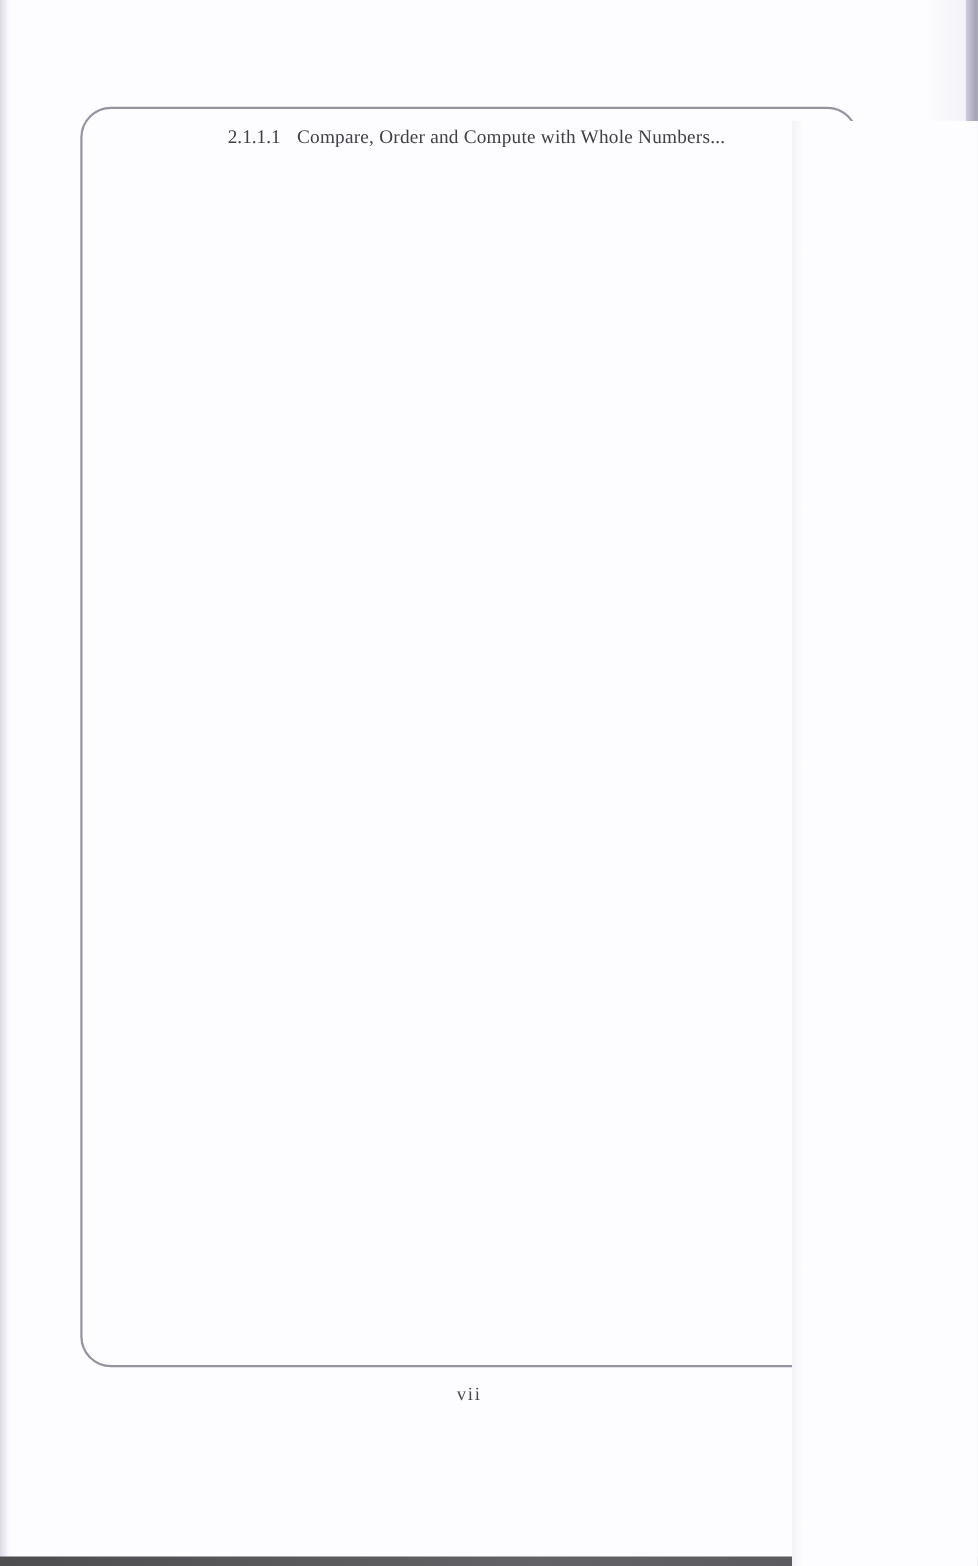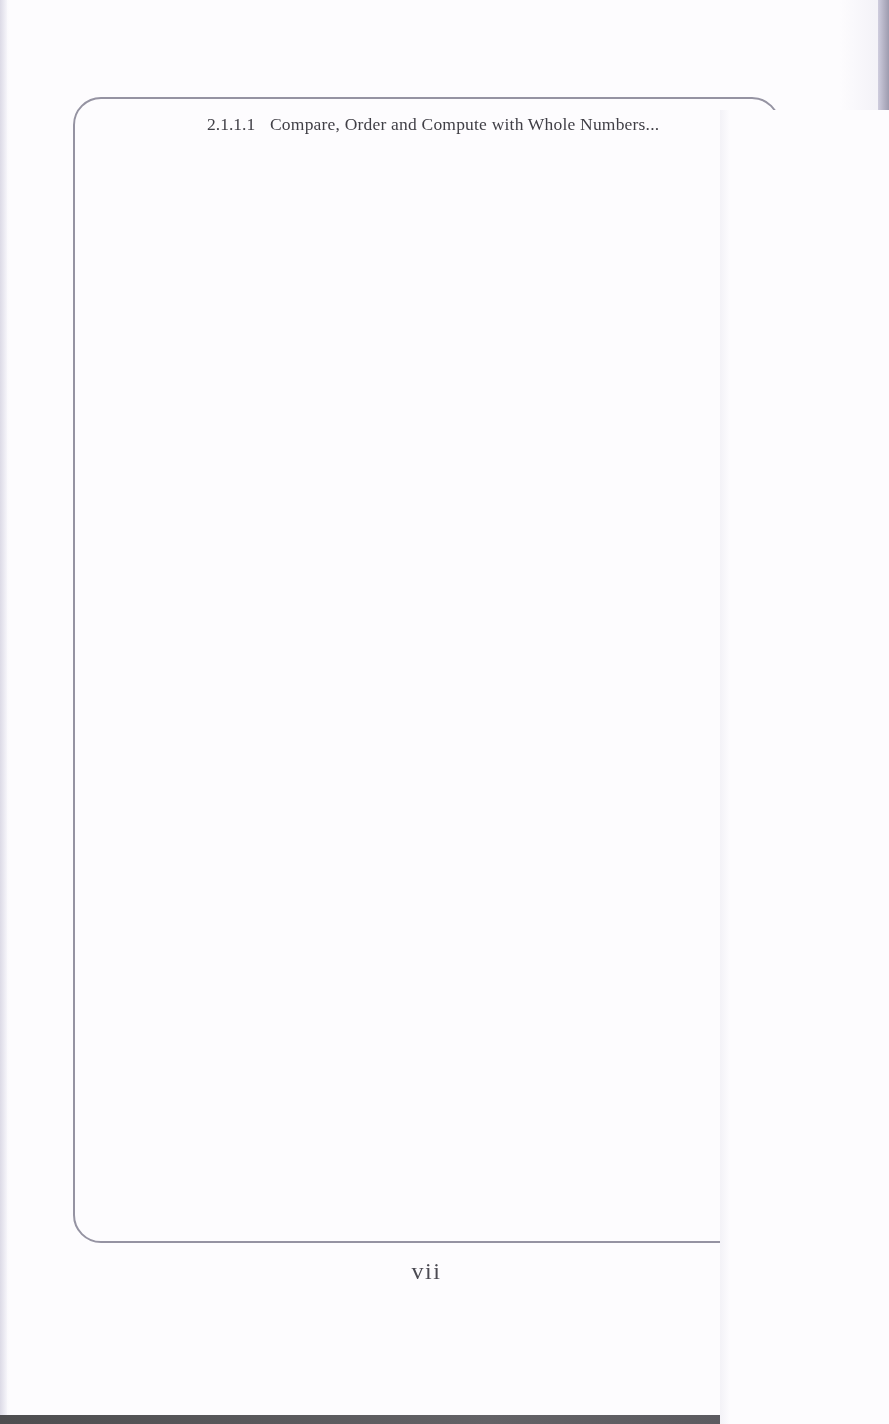--- a/index.html
+++ b/index.html
@@ -54,21 +54,21 @@
   .row .dots  { align-self: end; text-align: center; letter-spacing: 1px; color: #55545c; }
   .row .page  { align-self: end; text-align: right; }
   .lv4  { --numw: 63px; margin-left: 132px; font-size: 17.5px; }
   .lv4 .dots { font-size: 16px; }
   .footer {
     position: absolute;
     left: 73px;
     top: 1258px;
     width: 707px;
     text-align: center;
-    font-size: 24px;
+    font-size: 17px;
     letter-spacing: 1.5px;
     color: #4b4a52;
   }
 </style>
 </head>
 <body>
 
 <div class="page">
   <div class="edge-left"></div>
   <div class="edge-right"></div>

